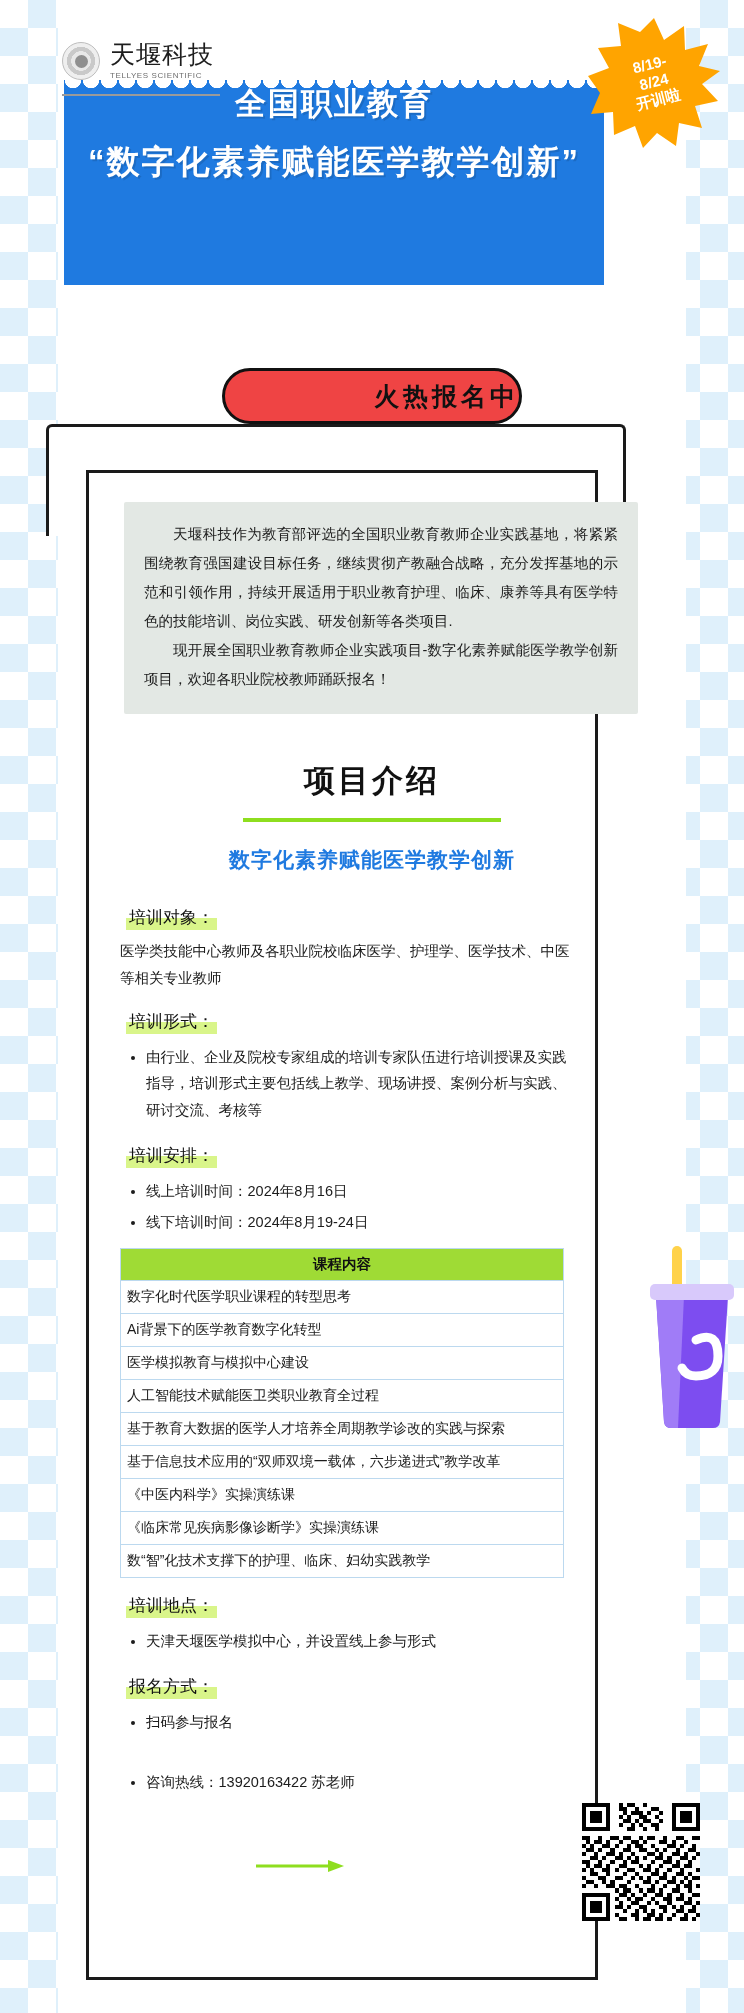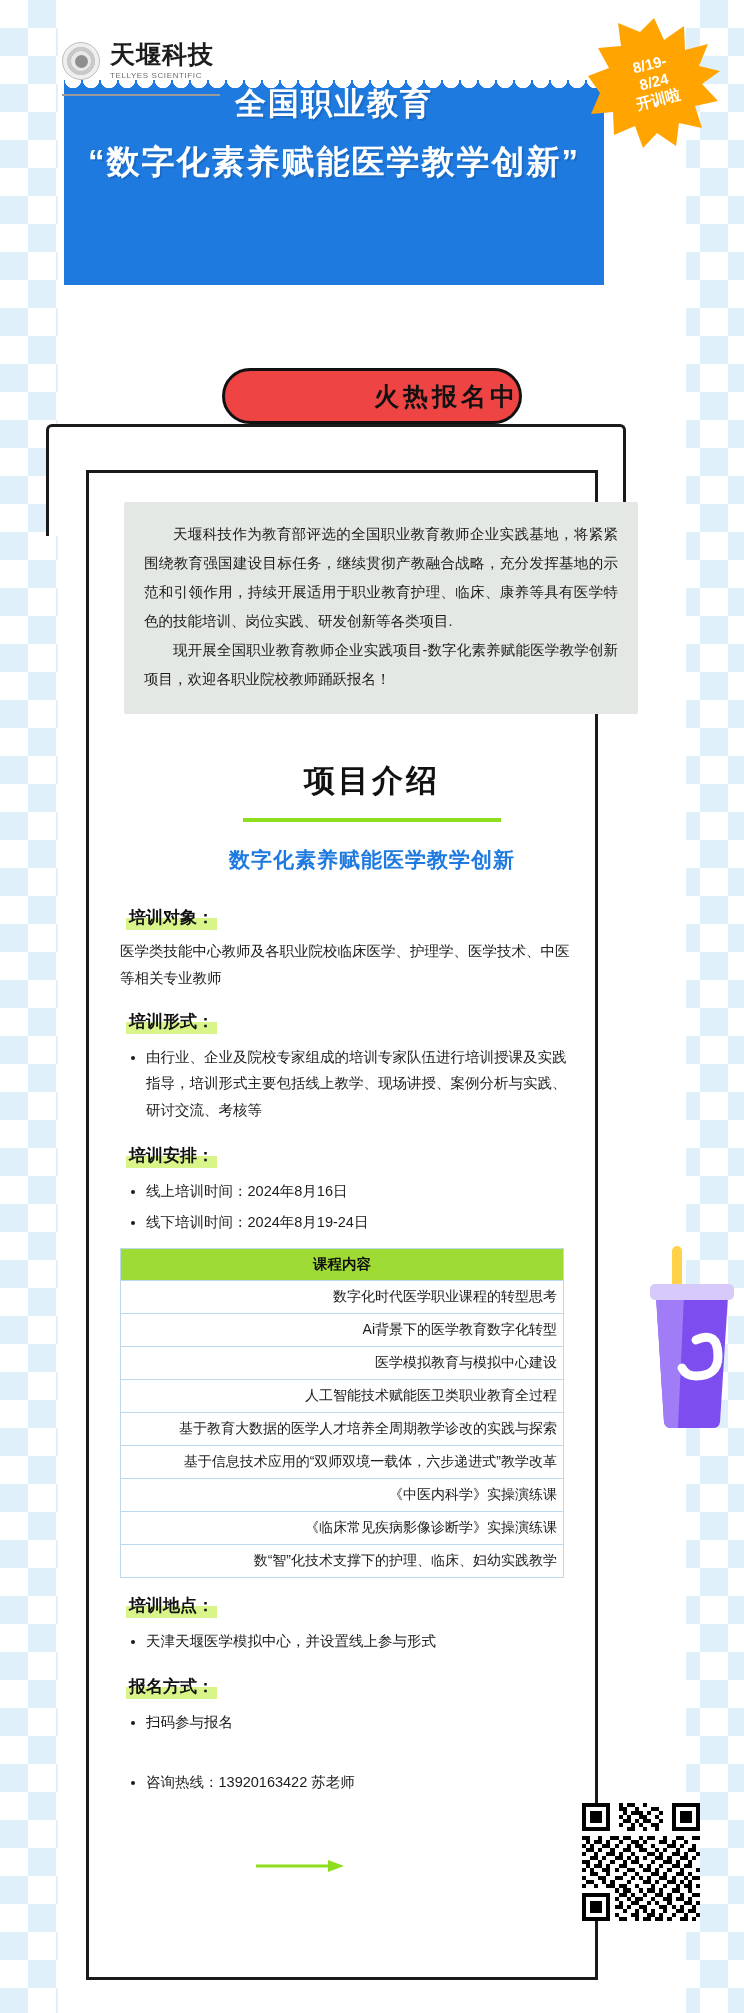--- a/index.html
+++ b/index.html
@@ -49,21 +49,21 @@
   }
   .logo-mark::after {
     content: "";
     position: absolute; left: 50%; top: 50%;
     width: 13px; height: 13px; margin: -6.5px 0 0 -6.5px;
     border-radius: 50%;
     background: #8f8f8f;
   }
   .logo-text-wrap { display: flex; flex-direction: column; line-height: 1; }
   .logo-cn {
-    font-size: 25px; font-weight: bold; color: #1d1d1d; letter-spacing: 1px;
+    font-size: 25px; font-weight: normal; color: #1d1d1d; letter-spacing: 1px;
   }
   .logo-en {
     font-size: 8px; color: #6d6d6d; letter-spacing: 0.6px; margin-top: 5px;
   }
   .logo-div {
     position: absolute; left: 62px; top: 94px; width: 158px; height: 2px;
     background: #9a9a9a; z-index: 6;
   }
 
   
@@ -173,21 +173,21 @@
   }
 
   
   .body {
     position: absolute;
     left: 112px; top: 890px; width: 462px;
     z-index: 10;
   }
   .hl {
     display: inline-block;
-    font-size: 17px; font-weight: bold; color: #111111;
+    font-size: 17px; font-weight: normal; color: #111111;
     background: linear-gradient(to top, #d9f58a 48%, transparent 48%);
     padding: 0 3px 1px 3px;
     margin: 16px 0 8px 14px;
   }
   .para {
     font-size: 14.5px; color: #1c1c1c; line-height: 1.85;
     margin: 0 0 2px 8px;
   }
   ul.bul {
     margin: 2px 0 2px 34px;
@@ -212,21 +212,21 @@
     font-weight: bold;
     padding: 6px 8px;
     border: 1px solid #bcd9ef;
     text-align: center;
   }
   .tbl td {
     font-size: 14px;
     color: #1c1c1c;
     padding: 7px 6px;
     border: 1px solid #bcd9ef;
-    text-align: right;
+    text-align: left;
     background: #ffffff;
   }
 
   
   .qr {
     position: absolute;
     right: 44px; bottom: 92px;
     width: 118px; height: 118px;
     z-index: 12;
     background: #ffffff;

